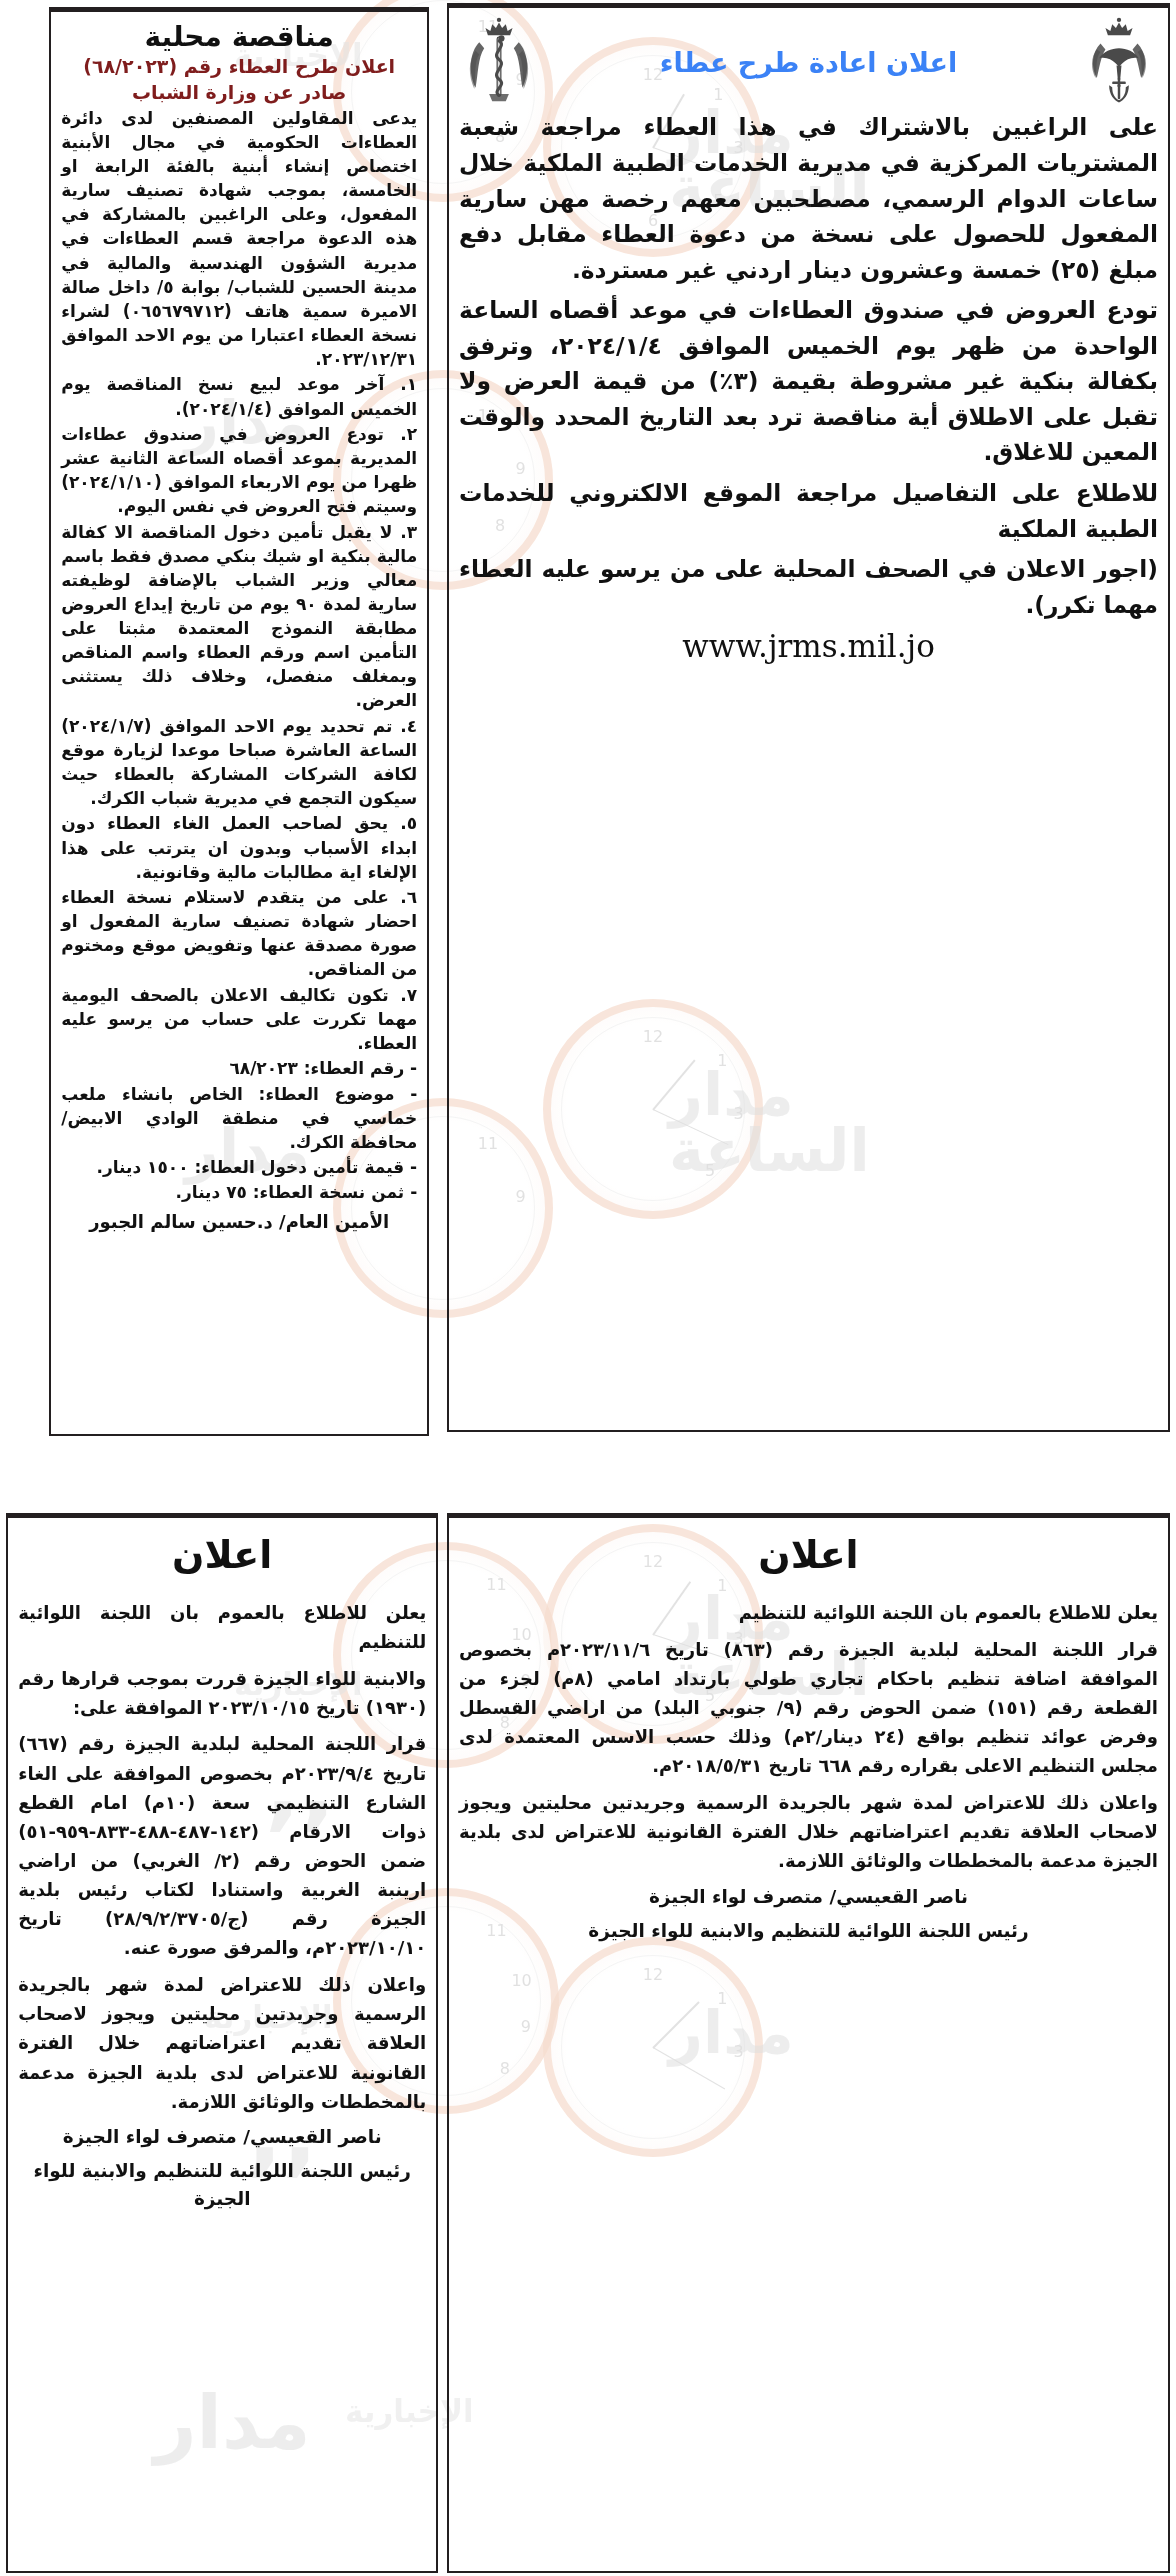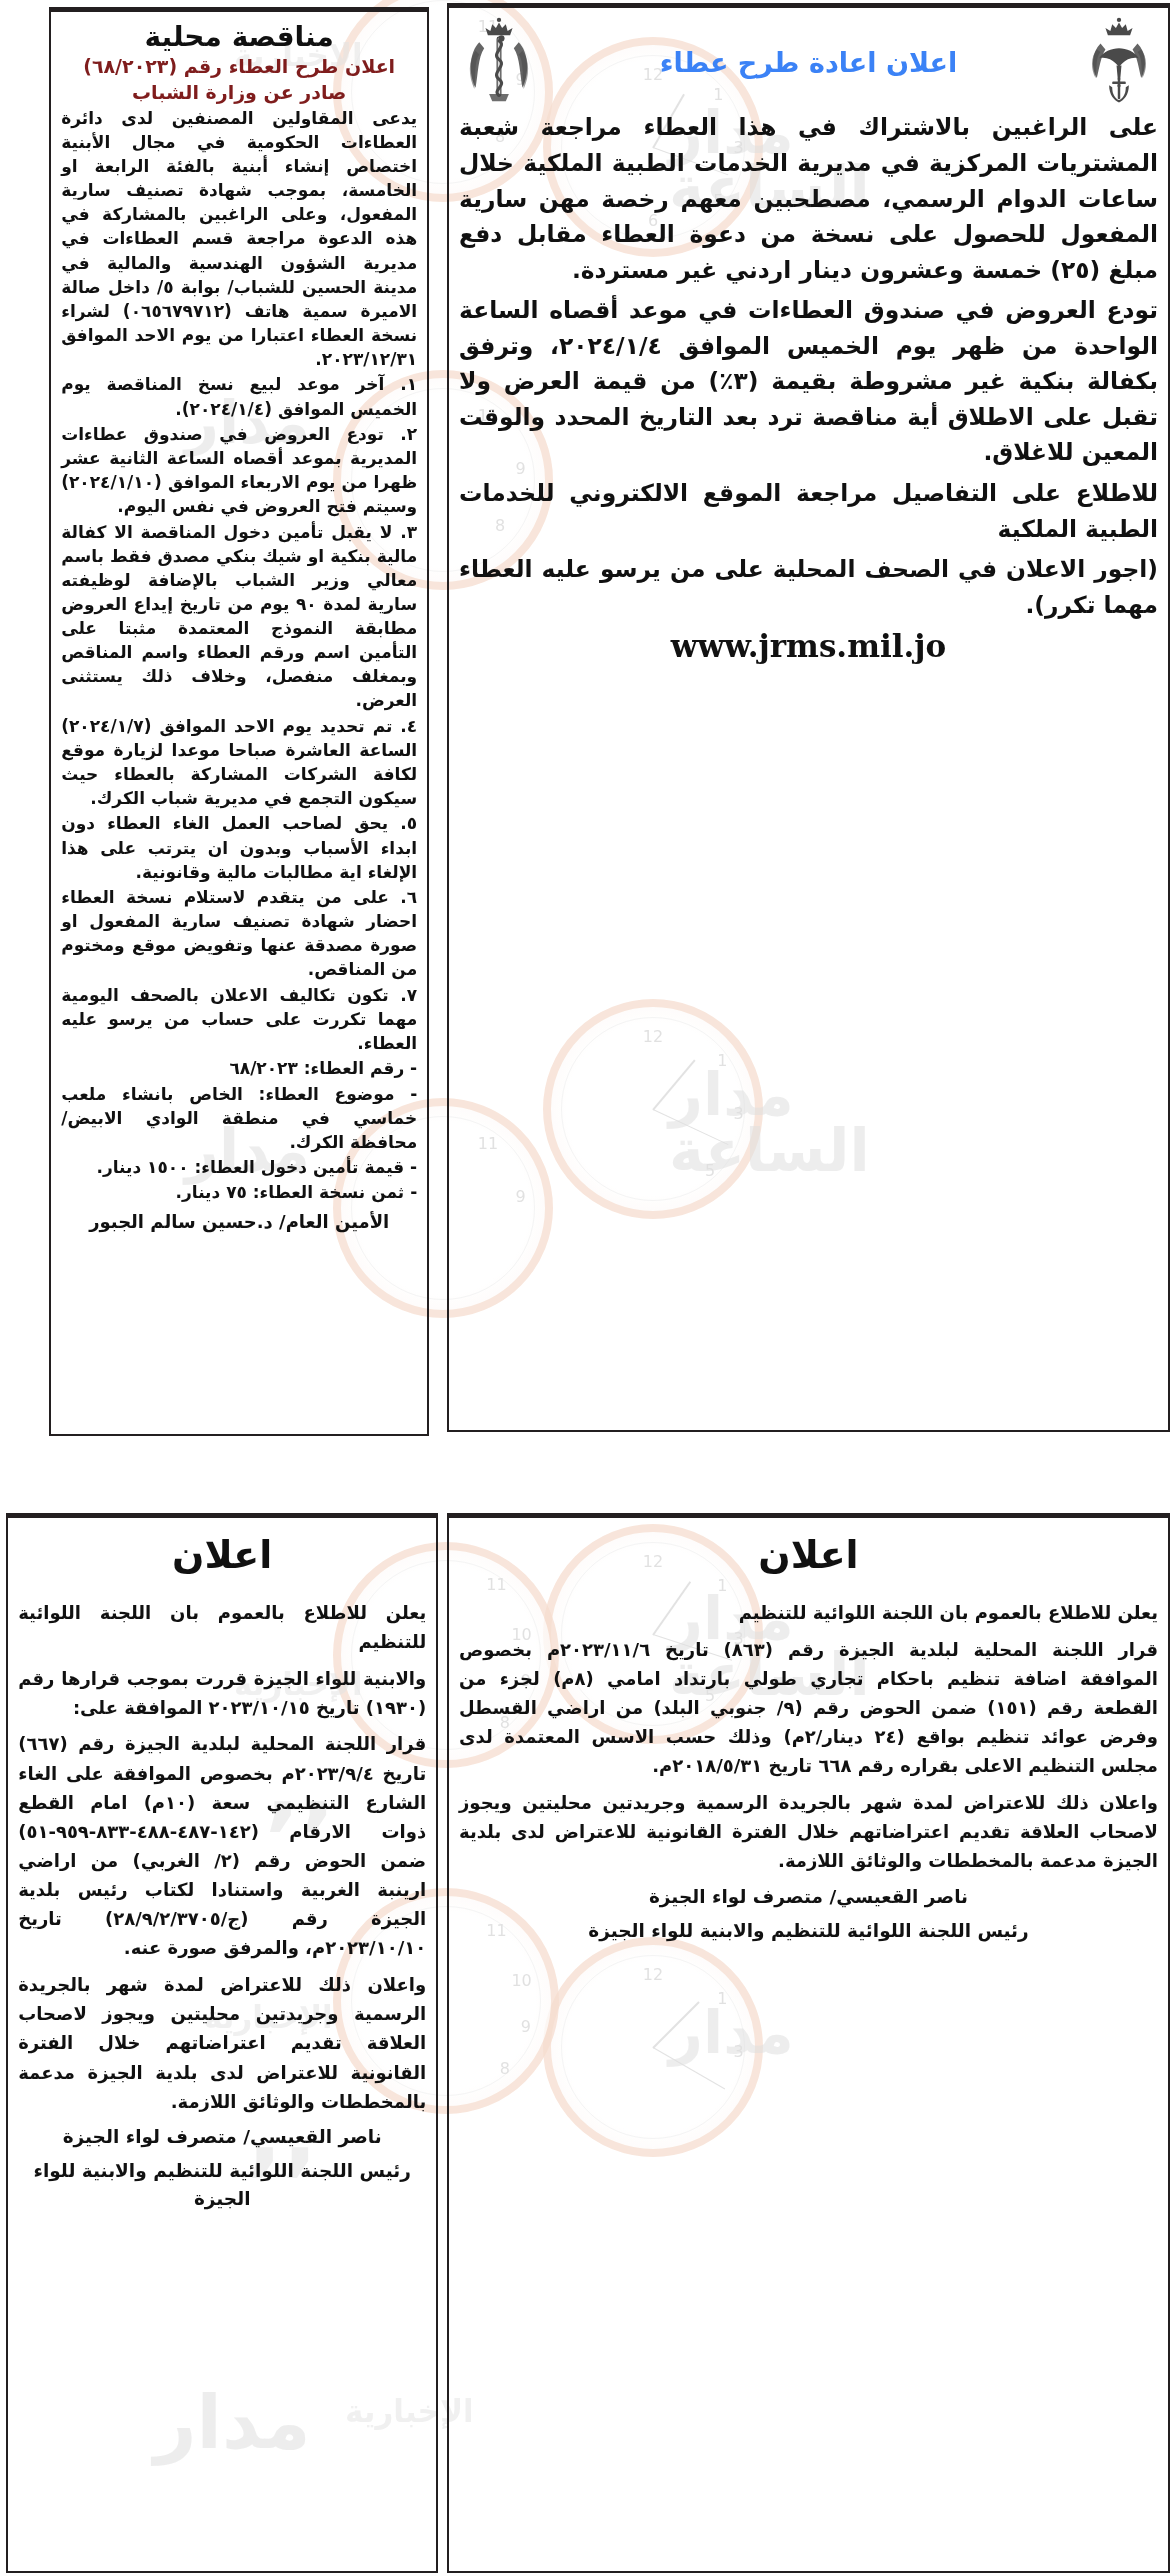--- a/index.html
+++ b/index.html
@@ -155,21 +155,21 @@
 
   .body-txt p { margin: 0 0 1.2px 0; }
   .p-tr .body-txt p { margin: 0 0 5px 0; }
   .p-bl .body-txt p, .p-br .body-txt p { margin: 0 0 7.4px 0; }
 
   .url-line {
     direction: ltr;
     text-align: center;
     font-family: "DejaVu Serif", "Liberation Serif", serif;
     font-size: 31px;
-    font-weight: bold;
+    font-weight: normal;
     color: #111;
     margin-top: 1.2px;
   }
 
   .dash-list p { margin: 0 0 1.2px; }
 
   .sign {
     text-align: center;
     font-weight: bold;
     color: #111;

